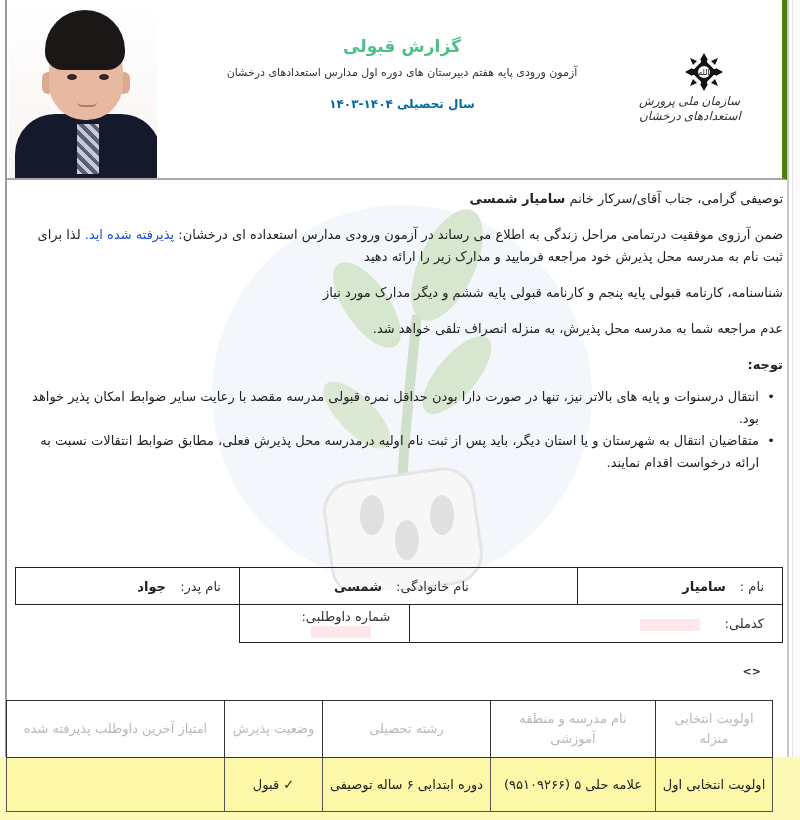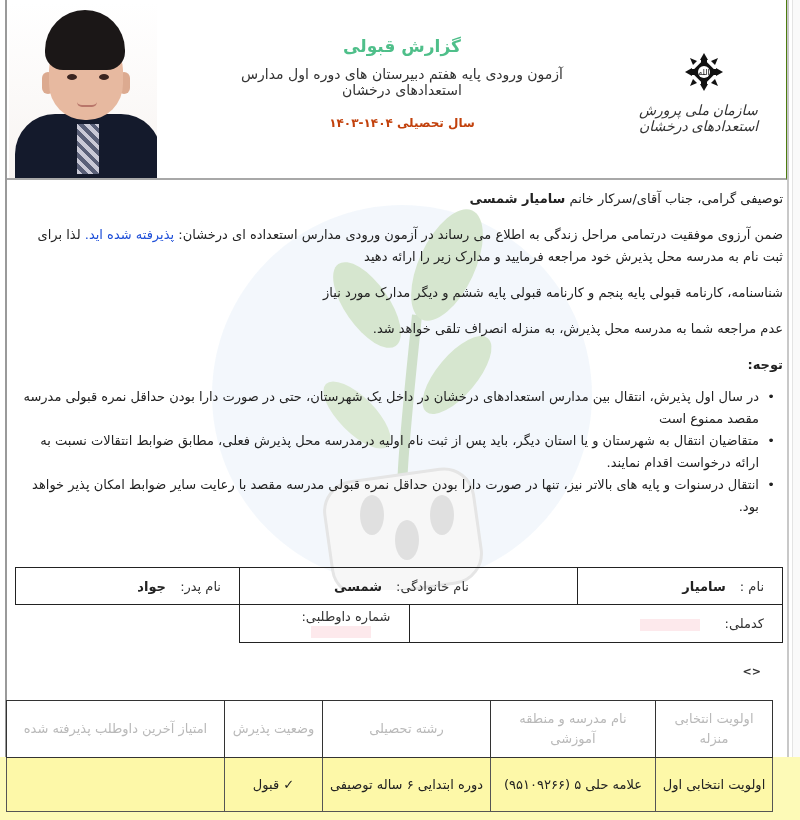--- a/index.html
+++ b/index.html
@@ -9,46 +9,46 @@
     .frame {
       position: absolute; left: 5px; top: 0; width: 784px; height: 820px;
       border-left: 2px solid #9a9a9a; border-right: 2px solid #c8c8c8;
       background: #fff;
     }
     .outer-right { position: absolute; right: 0; top: 0; width: 8px; height: 820px; background: #fafafa; border-left: 1px solid #e4e4e4; }
 
     
     .header {
       position: absolute; left: 0; top: 0; width: 780px; height: 180px;
-      border-bottom: 2px solid #a8a8a8; border-right: 1px solid #4d7c0f;
+      border-bottom: 2px solid #a8a8a8; border-right: 5px solid #4d7c0f;
     }
     .photo {
       position: absolute; left: 2px; top: 2px; width: 148px; height: 176px;
       background: linear-gradient(#ffffff, #f8f4f2);
       overflow: hidden;
     }
     .photo .hair { position: absolute; left: 36px; top: 8px; width: 80px; height: 60px; background: #1b1717; border-radius: 40px 40px 18px 18px; }
     .photo .face { position: absolute; left: 40px; top: 38px; width: 74px; height: 80px; background: #e7b9a0; border-radius: 30px 30px 36px 36px; }
     .photo .ear-l { position: absolute; left: 33px; top: 70px; width: 12px; height: 22px; background: #dcaa90; border-radius: 6px; }
     .photo .ear-r { position: absolute; left: 109px; top: 70px; width: 12px; height: 22px; background: #dcaa90; border-radius: 6px; }
     .photo .eye-l { position: absolute; left: 58px; top: 72px; width: 10px; height: 6px; background: #3a2420; border-radius: 50%; }
     .photo .eye-r { position: absolute; left: 90px; top: 72px; width: 10px; height: 6px; background: #3a2420; border-radius: 50%; }
     .photo .mouth { position: absolute; left: 68px; top: 100px; width: 20px; height: 5px; border-bottom: 2px solid #b9766a; border-radius: 0 0 10px 10px; }
     .photo .body { position: absolute; left: 6px; top: 112px; width: 146px; height: 70px; background: #141a2c; border-radius: 40px 40px 0 0; }
     .photo .shirt { position: absolute; left: 68px; top: 122px; width: 22px; height: 50px;
       background: repeating-linear-gradient(45deg, #c9c9d6 0 4px, #5a6078 4px 8px); }
 
     .title-block { position: absolute; left: 205px; top: 36px; width: 380px; text-align: center; direction: rtl; }
     .title { color: #4fbf8a; font-size: 17px; font-weight: bold; }
-    .subtitle { font-size: 14px; color: #333; margin-top: 10px; }
-    .year { font-size: 12px; color: #c2410c; margin-top: 18px; font-weight: bold; }
+    .subtitle { font-size: 11px; color: #333; margin-top: 10px; }
+    .year { font-size: 12px; color: #0369a1; margin-top: 18px; font-weight: bold; }
 
     .logo { position: absolute; left: 632px; top: 52px; width: 130px; height: 70px; text-align: left; }
     .logo svg { display: block; margin: 0 auto; }
-    .logo-text { font-family: Liberation Sans, sans-serif; font-size: 14px; color: #333; direction: rtl; margin-top: 10px; font-style: italic; }
+    .logo-text { font-family: Liberation Serif, serif; font-size: 12px; color: #333; direction: rtl; margin-top: 2px; font-style: italic; }
 
     
     .content { position: absolute; left: 8px; top: 188px; width: 768px; direction: rtl; text-align: right; font-size: 13px; line-height: 22px; color: #222; }
     .watermark { position: absolute; left: 200px; top: 195px; width: 390px; height: 395px; pointer-events: none; opacity: 0.55; }
     .p { margin-bottom: 14px; position: relative; }
     .green { color: #1d4ed8; }
     b { font-weight: bold; }
     .note-title { font-weight: bold; margin-bottom: 10px; }
     ul.notes { list-style: none; padding-right: 12px; }
     ul.notes li { position: relative; padding-right: 12px; line-height: 22px; }
@@ -138,23 +138,22 @@
     </div>
     <div class="p">
       <span>ضمن آرزوی موفقیت درتمامی مراحل زندگی به اطلاع می رساند در آزمون ورودی مدارس استعداده ای درخشان:</span>
       <span class="green">پذیرفته شده اید.</span>
       <span>لذا برای ثبت نام به مدرسه محل پذیرش خود مراجعه فرمایید و مدارک زیر را ارائه دهید</span>
     </div>
     <div class="p">شناسنامه، کارنامه قبولی پایه پنجم و کارنامه قبولی پایه ششم و دیگر مدارک مورد نیاز</div>
     <div class="p">عدم مراجعه شما به مدرسه محل پذیرش، به منزله انصراف تلقی خواهد شد.</div>
     <div class="note-title">توجه:</div>
     <ul class="notes">
-      <li>در سال اول پذیرش، انتقال بین مدارس استعدادهای درخشان در داخل یک شهرستان، حتی در صورت دارا بودن حداقل نمره قبولی مدرسه مقصد ممنوع است</li>
+      <li>انتقال درسنوات و پایه های بالاتر نیز، تنها در صورت دارا بودن حداقل نمره قبولی مدرسه مقصد با رعایت سایر ضوابط امکان پذیر خواهد بود.</li>
       <li>متقاضیان انتقال به شهرستان و یا استان دیگر، باید پس از ثبت نام اولیه درمدرسه محل پذیرش فعلی، مطابق ضوابط انتقالات نسبت به ارائه درخواست اقدام نمایند.</li>
-      <li>انتقال درسنوات و پایه های بالاتر نیز، تنها در صورت دارا بودن حداقل نمره قبولی مدرسه مقصد با رعایت سایر ضوابط امکان پذیر خواهد بود.</li>
     </ul>
   </div>
 
   <table class="info-table">
     <tbody>
         <tr>
       <td style="width:205px">
         <span class="lbl">نام :</span>
         <span class="val">سامیار</span>
       </td>

